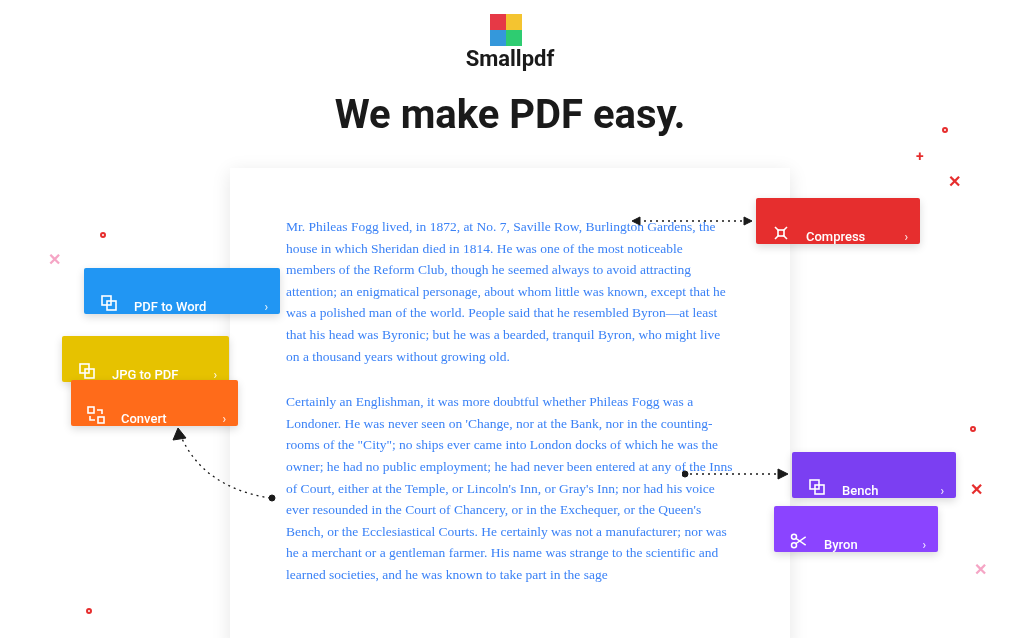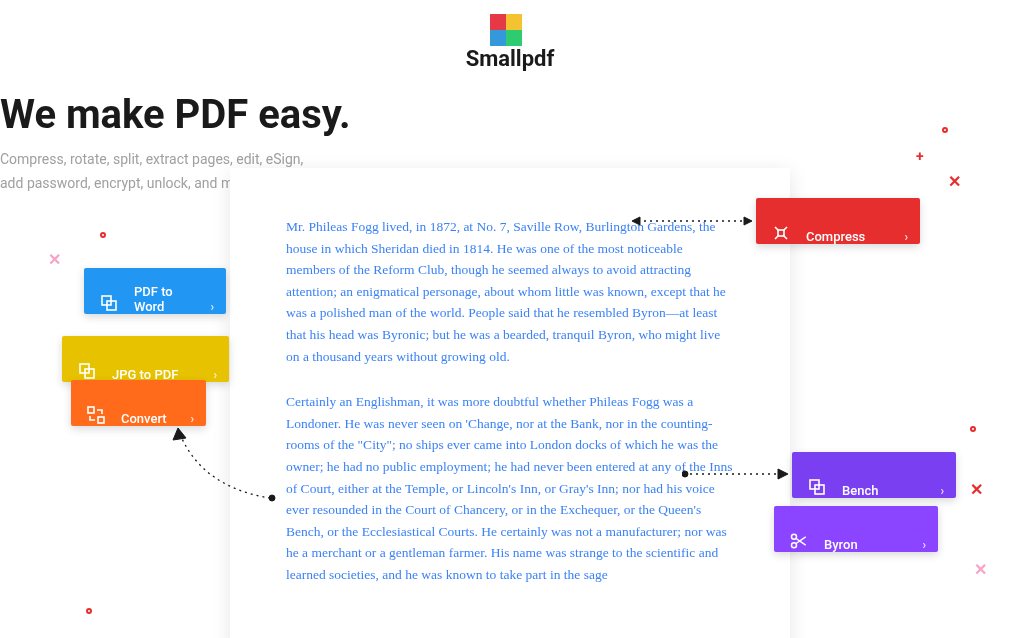--- a/index.html
+++ b/index.html
@@ -29,21 +29,21 @@
     .sq-r { background: #e63946; }
     .sq-y { background: #f4c430; }
     .sq-g { background: #2ecc71; }
     .sq-b { background: #3498db; }
     .brand {
       font-size: 22px;
       font-weight: 700;
       color: #1a1a1a;
     }
     .hero {
-      text-align: left;
+      text-align: center;
       margin-top: 6px;
     }
     .hero-title {
       font-size: 40px;
       font-weight: 700;
       color: #1a1a1a;
       margin-bottom: 10px;
     }
     .hero-sub {
       font-size: 14px;
@@ -89,23 +89,23 @@
       justify-content: center;
       flex-shrink: 0;
     }
     .tool-btn .label { flex: 1; }
     .tool-btn .chev {
       font-size: 12px;
       opacity: 0.85;
       margin-left: 20px;
     }
     .btn-compress { background: #e62e2e; left: 756px; top: 198px; width: 164px; }
-    .btn-pdf-to-word { background: #2196f3; left: 84px; top: 268px; width: 142px; }
+    .btn-pdf-to-word { background: #2196f3; left: 84px; top: 268px; width: 196px; }
     .btn-jpg-to-pdf { background: #e6c200; left: 62px; top: 336px; width: 167px; }
-    .btn-convert { background: #ff6b1a; left: 71px; top: 380px; width: 135px; }
+    .btn-convert { background: #ff6b1a; left: 71px; top: 380px; width: 167px; }
     .btn-merge { background: #7b3ff2; left: 792px; top: 452px; width: 164px; }
     .btn-split { background: #8b44ff; left: 774px; top: 506px; width: 164px; }
     .arrow {
       position: absolute;
       stroke: #1a1a1a;
       fill: none;
     }
     .dot-red { position: absolute; width: 6px; height: 6px; border: 2px solid #e62e2e; border-radius: 50%; }
     .cross-red, .cross-pink {
       position: absolute;
@@ -124,24 +124,20 @@
     <div class="logo-sq sq-r"></div>
     <div class="logo-sq sq-y"></div>
     <div class="logo-sq sq-b"></div>
     <div class="logo-sq sq-g"></div>
   </div>
   <div class="brand">Smallpdf</div>
 </div>
 
 <div class="hero">
   <h1 class="hero-title">We make PDF easy.</h1>
-  <div class="hero-sub">
-    <div>Compress, rotate, split, extract pages, edit, eSign,</div>
-    <div>add password, encrypt, unlock, and more.</div>
-  </div>
 </div>
 
 <div class="doc">
   <p>Mr. Phileas Fogg lived, in 1872, at No. 7, Saville Row, Burlington Gardens, the house in which Sheridan died in 1814. He was one of the most noticeable members of the Reform Club, though he seemed always to avoid attracting attention; an enigmatical personage, about whom little was known, except that he was a polished man of the world. People said that he resembled Byron—at least that his head was Byronic; but he was a bearded, tranquil Byron, who might live on a thousand years without growing old.</p>
   <p>Certainly an Englishman, it was more doubtful whether Phileas Fogg was a Londoner. He was never seen on 'Change, nor at the Bank, nor in the counting-rooms of the "City"; no ships ever came into London docks of which he was the owner; he had no public employment; he had never been entered at any of the Inns of Court, either at the Temple, or Lincoln's Inn, or Gray's Inn; nor had his voice ever resounded in the Court of Chancery, or in the Exchequer, or the Queen's Bench, or the Ecclesiastical Courts. He certainly was not a manufacturer; nor was he a merchant or a gentleman farmer. His name was strange to the scientific and learned societies, and he was known to take part in the sage</p>
 </div>
 
 <div class="tool-btn btn-compress">
   <span class="tool-icon">
     <svg width="20" height="20" viewBox="0 0 20 20" fill="none" stroke="#fff" stroke-width="1.6">

